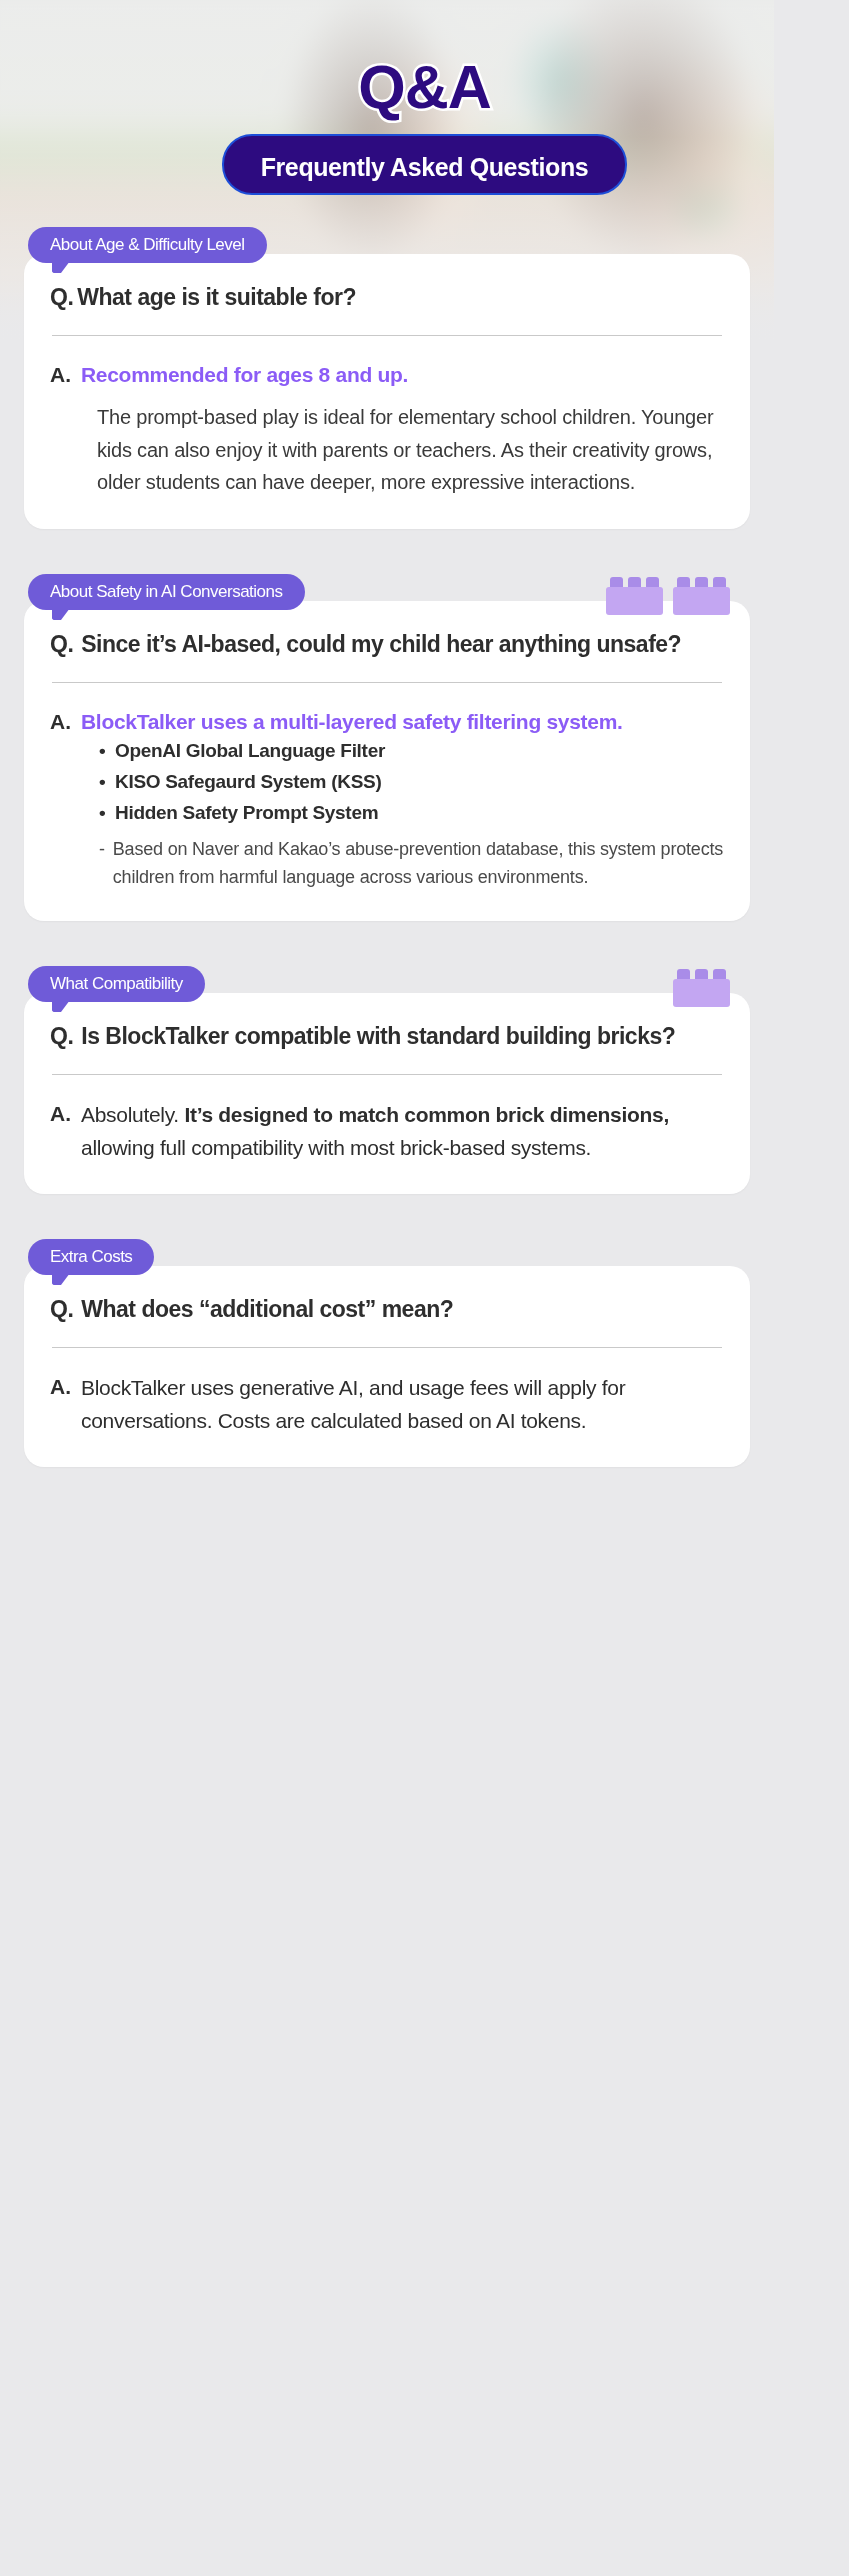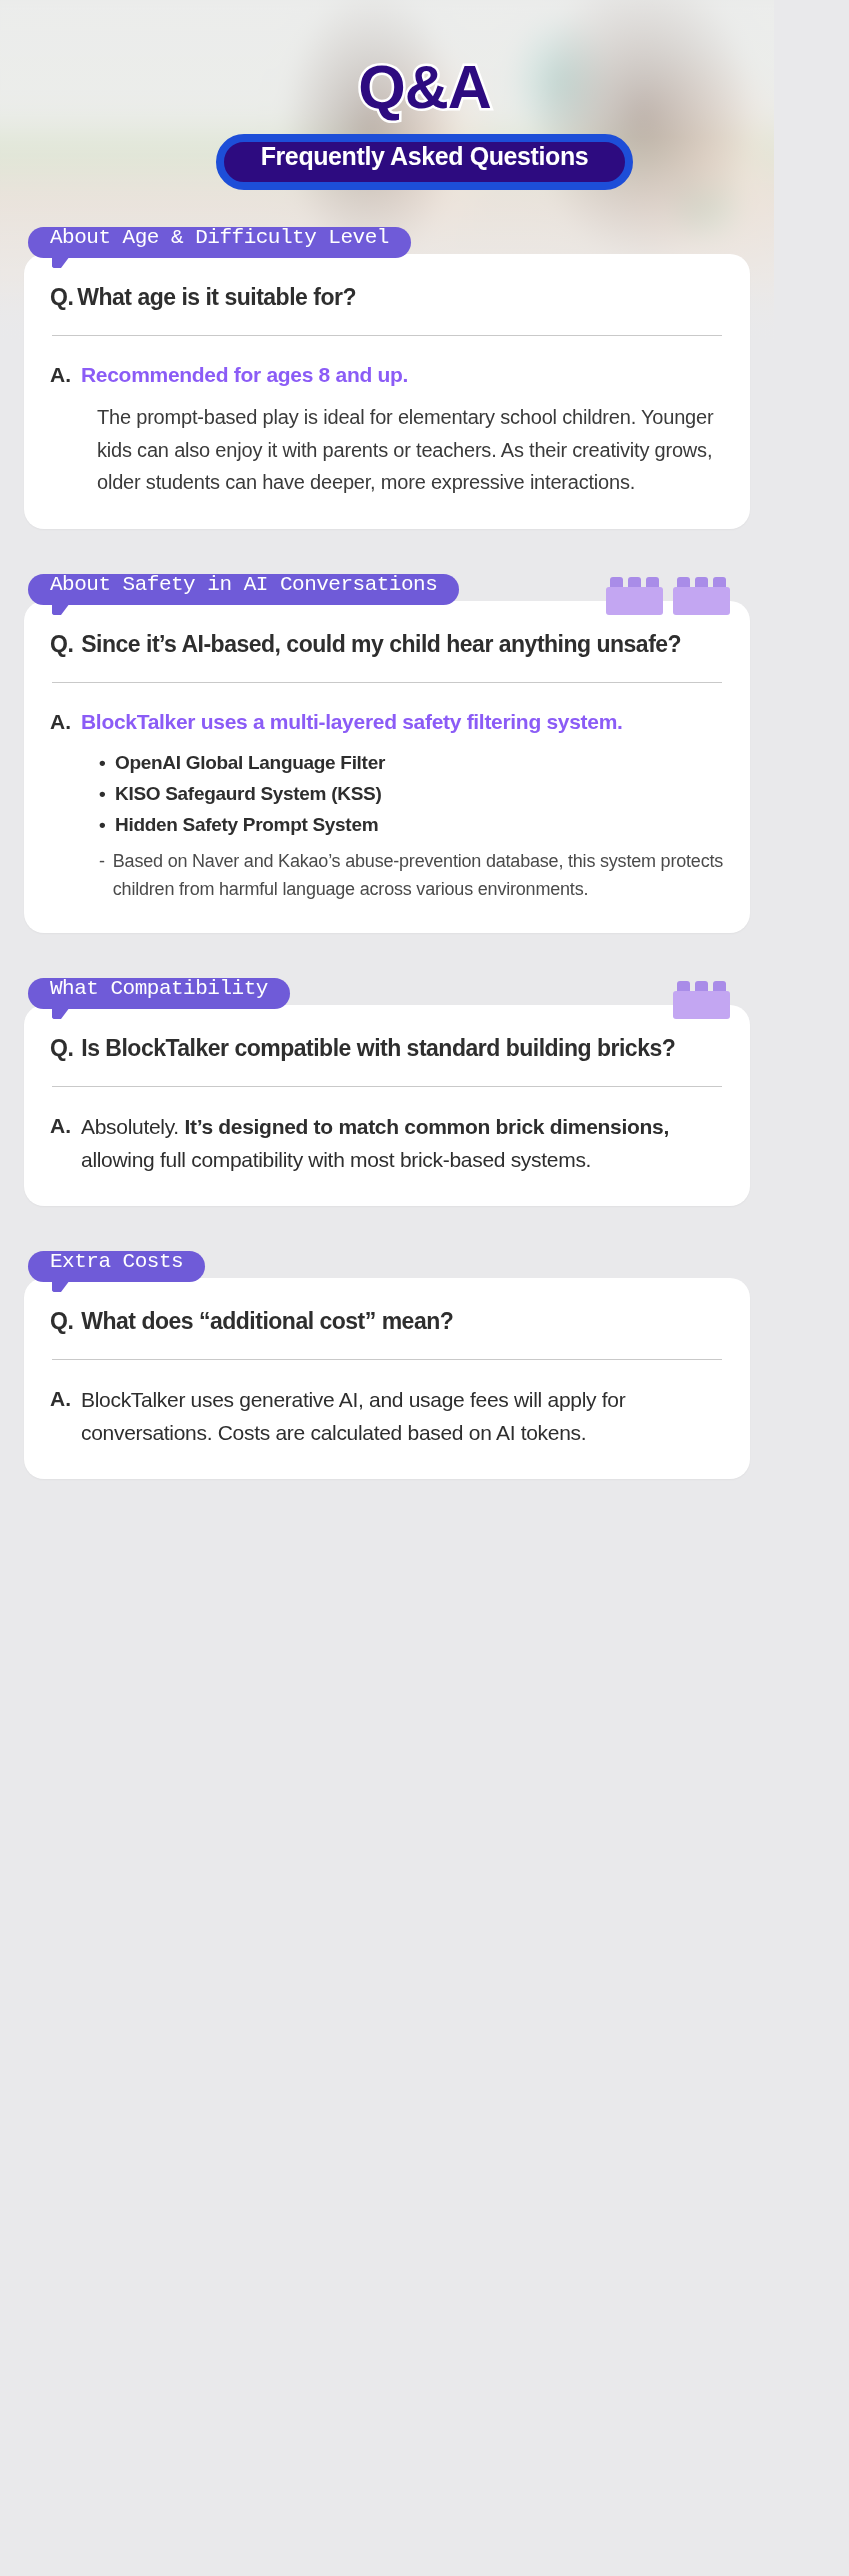--- a/index.html
+++ b/index.html
@@ -59,48 +59,47 @@
     paint-order: stroke fill;
     line-height: 1;
   }
   .hero-sub {
     margin-top: 16px;
     background: #2d0b80;
     color: #ffffff;
     font-size: 25px;
     font-weight: 700;
     letter-spacing: -0.4px;
-    padding: 2px 37px 13px;
+    padding: 19px 37px 13px;
     border-radius: 30px;
-    border: 8px solid #1d4ed8;
+    border: 2px solid #1d4ed8;
     line-height: 1;
   }
 
   
   .faq {
     position: relative;
     padding: 0 24px 39px;
     margin-top: -116px;
   }
   .faq-block { position: relative; margin-bottom: 45px; }
   .faq-block:last-child { margin-bottom: 0; }
 
   .tag-row { position: relative; height: 41px; z-index: 4; padding-left: 4px; }
   .tag {
     position: relative;
     display: inline-block;
     background: #6f5bd8;
     color: #ffffff;
-    font-size: 21px;
+    font-size: 17px;
     font-weight: 500;
     letter-spacing: -0.5px;
-    padding: 0 22px 10px;
+    padding: 9px 22px 10px;
     border-radius: 22px;
     line-height: 1;
-    font-family: Liberation Mono, monospace;
   }
   .tag::after {
     content: "";
     position: absolute;
     left: 24px;
     bottom: -10px;
     width: 0; height: 0;
     border-left: 9px solid #6f5bd8;
     border-right: 9px solid transparent;
     border-top: 12px solid #6f5bd8;
@@ -169,21 +168,21 @@
     font-size: 20px; font-weight: 400; color: #3a3a3a;
     letter-spacing: -0.2px; line-height: 1.62; margin-top: 12px;
   }
   .a-para.indent { padding-left: 16px; }
   .a-rich {
     font-size: 21px; font-weight: 400; color: #2e2e2e;
     letter-spacing: -0.3px; line-height: 1.55;
   }
   .a-rich b { font-weight: 700; }
 
-  .bullets { list-style: none; margin-top: 12px; padding-left: 18px; }
+  .bullets { list-style: none; margin-top: 0; padding-left: 18px; }
   .bullets li {
     font-size: 19px; font-weight: 700; color: #2e2e2e;
     letter-spacing: -0.3px; line-height: 1.62;
     position: relative; padding-left: 16px;
   }
   .bullets li::before {
     content: "\2022";
     position: absolute; left: 0; top: 0;
     font-size: 19px; color: #2e2e2e;
   }

